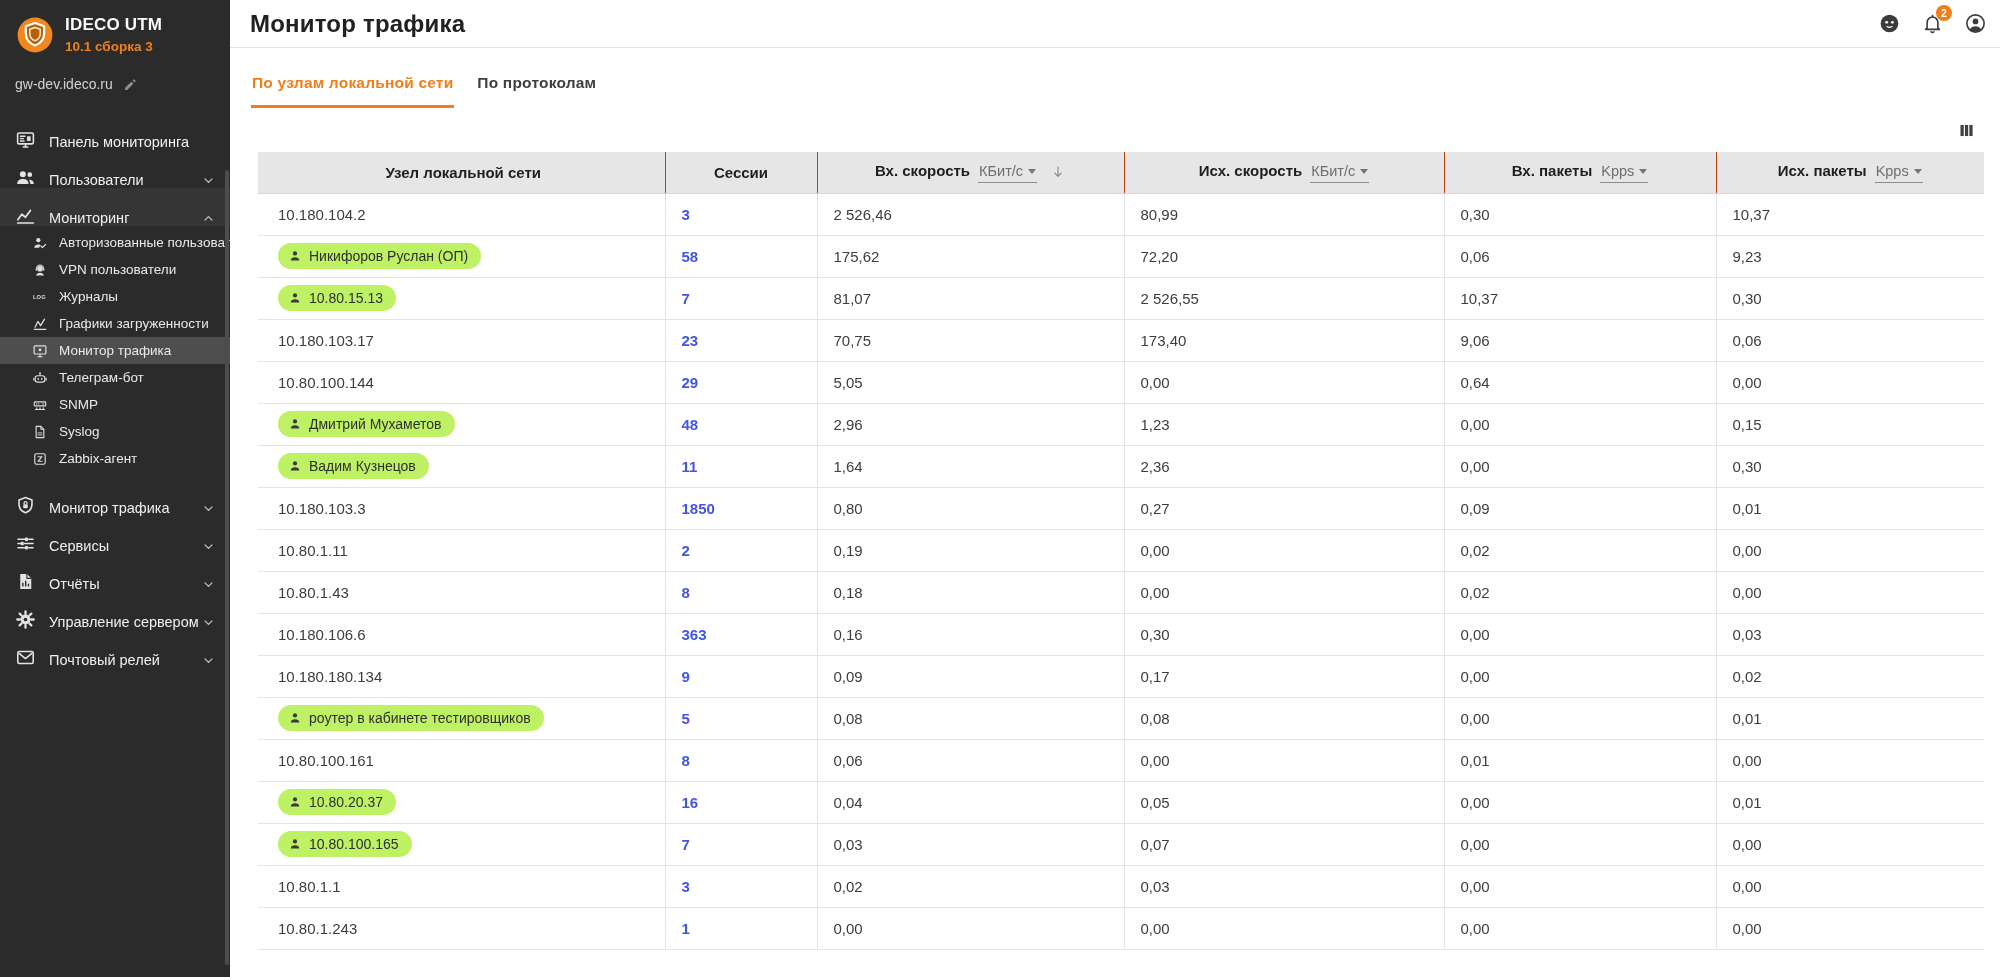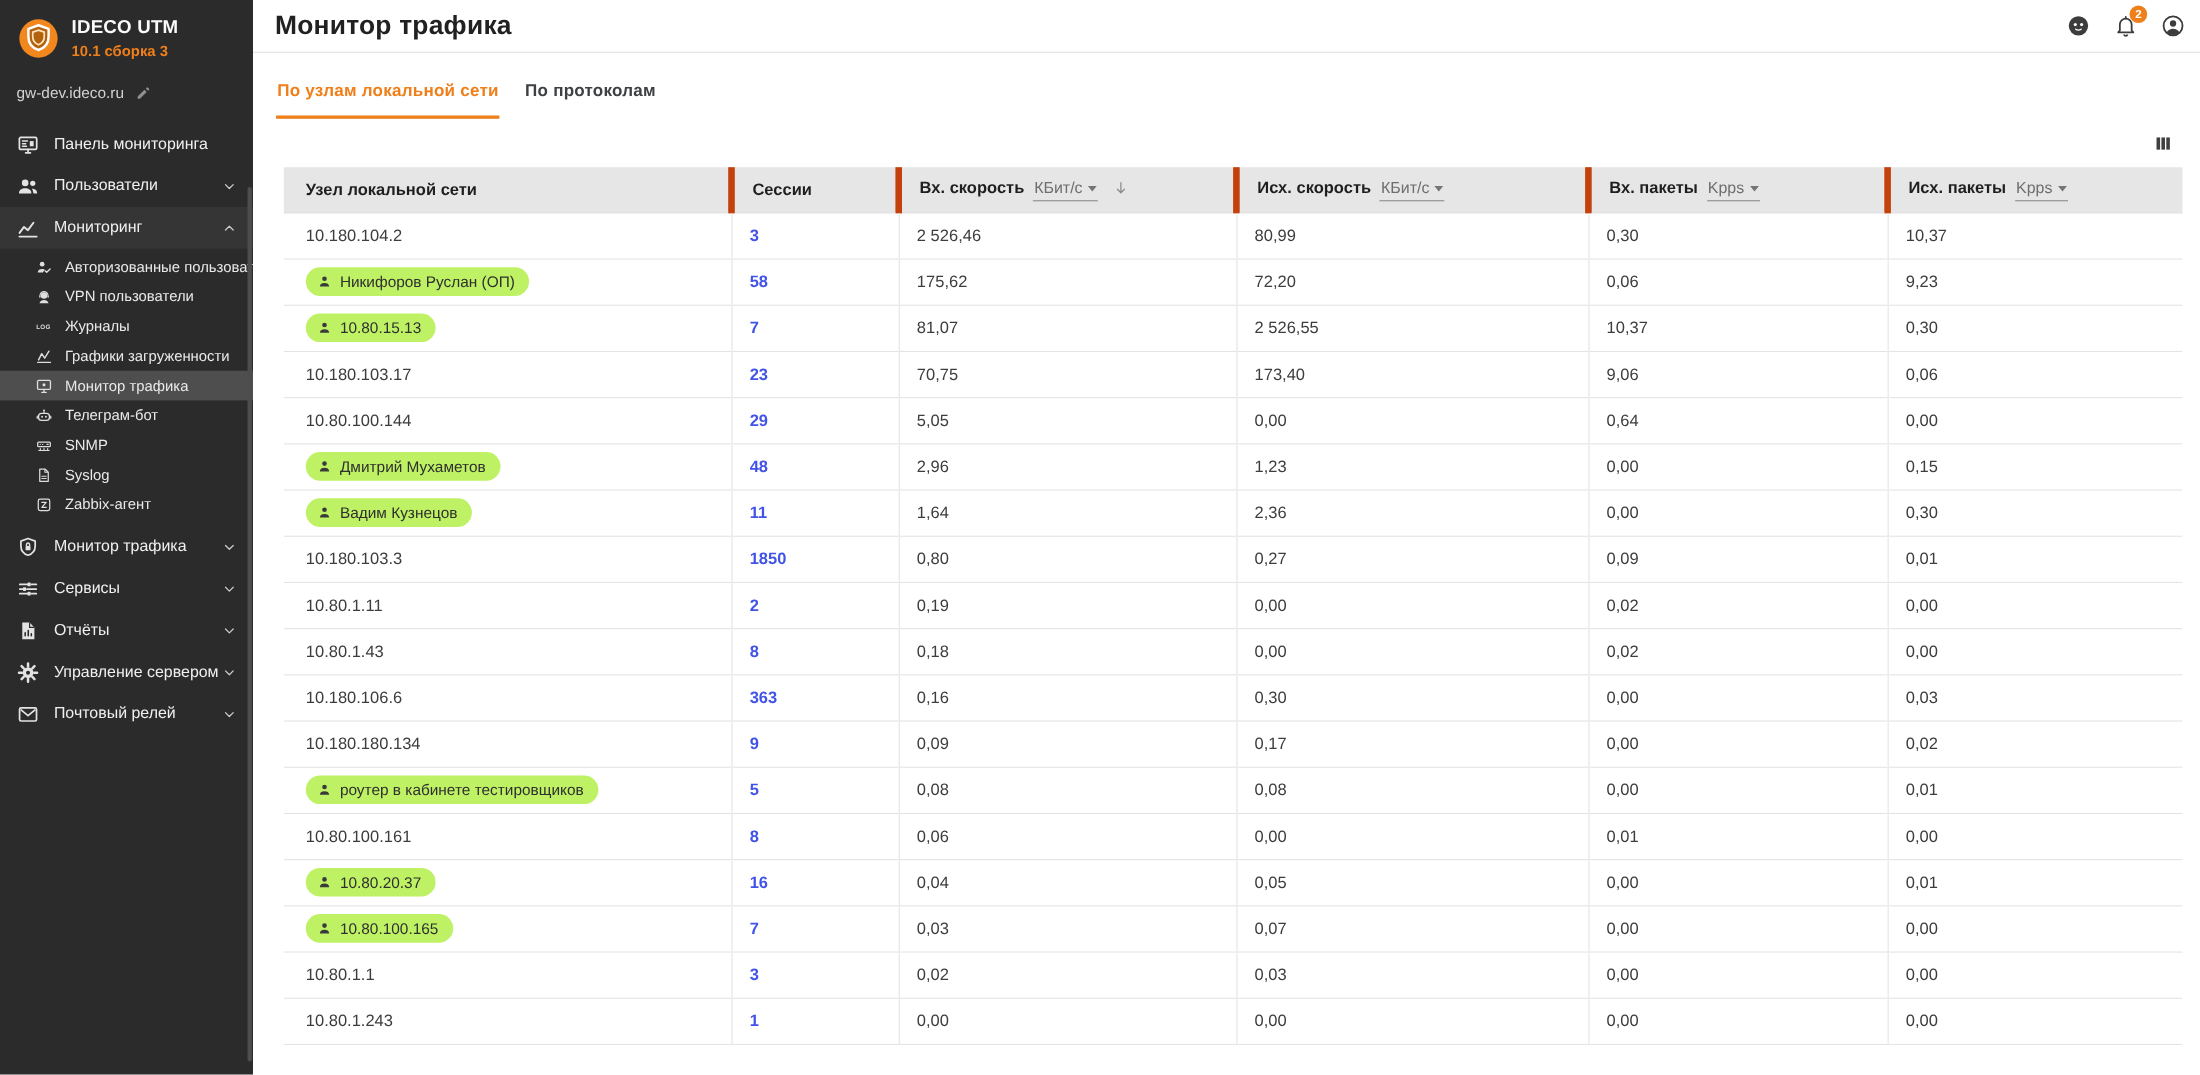--- a/index.html
+++ b/index.html
@@ -11,21 +11,21 @@
   
   .sidebar{position:relative;flex:0 0 230px;width:230px;height:100%;background:var(--sidebar-bg);color:#e8e8e8;overflow:hidden}
   .brand{display:flex;gap:11px;padding:13px 10px 0 16px;align-items:flex-end}
   .logo svg{width:38px;height:38px;display:block}
   .brand-name{font-size:17px;font-weight:700;color:#fafafa;letter-spacing:.2px;padding-top:2px}
   .brand-ver{font-size:13.5px;font-weight:700;color:var(--accent);margin-top:4px}
   .hostname{display:flex;align-items:center;gap:10px;margin:22px 16px 0 15px;font-size:14px;color:#d2d2d2}
   .edit-ic{display:flex;color:#8f8f8f}
   .edit-ic svg{width:15px;height:15px}
   .nav{margin-top:20px}
-  .nav-item{display:flex;align-items:center;height:38px;padding:0 14px;cursor:pointer}
+  .nav-item{display:flex;align-items:flex-end;height:38px;padding:0 14px;cursor:pointer}
   .nav-item.expanded{background:#353535}
   .nav-icon{width:22px;height:22px;flex:0 0 22px;display:flex;align-items:center;justify-content:center;color:#e3e3e3}
   .nav-icon svg{width:21px;height:21px}
   .nav-label{margin-left:13px;font-size:14.5px;color:#f0f0f0;flex:1;white-space:nowrap}
   .nav-chevron{display:flex;color:#c9c9c9}
   .nav-chevron svg{width:15px;height:15px}
   .subnav{padding:3px 0 6px}
   .sub-item{display:flex;align-items:center;height:27px;padding:0 10px 0 31px;cursor:pointer}
   .sub-item.active{background:#4e4e4e}
   .sub-icon{width:18px;height:18px;flex:0 0 18px;display:flex;align-items:center;justify-content:center;color:#dedede}
@@ -44,22 +44,22 @@
 
   .tabs{display:flex;padding:26px 0 0 21px}
   .tab{margin-right:22px;padding:0 1px 13px;font-size:15.5px;font-weight:700;color:#3d4144;border-bottom:3px solid transparent;cursor:pointer;letter-spacing:.2px}
   .tab.active{color:var(--accent);border-bottom-color:var(--accent)}
 
   .toolbar{height:44px;display:flex;align-items:center;justify-content:flex-end;padding-right:24px}
   .columns-btn{display:flex;color:#3f3f3f;cursor:pointer}
   .columns-btn svg{width:19px;height:19px}
 
   table.traffic{margin:0 16px 0 28px;border-collapse:collapse;table-layout:fixed;width:1726px}
-  thead th{background:var(--header-bg);height:41px;text-align:left;padding:0 16px;font-size:15px;color:#1f1f1f;font-weight:700;border-bottom:1px solid #d8d8d8;white-space:nowrap}
-  thead th + th{border-left:6px solid #c2410c}
+  thead th{background:var(--header-bg);height:41px;text-align:center;padding:0 16px;font-size:15px;color:#1f1f1f;font-weight:700;border-bottom:1px solid #d8d8d8;white-space:nowrap}
+  thead th + th{border-left:1px solid #c2410c}
   thead th:first-child{padding-left:20px}
   .unit{display:inline-flex;align-items:center;margin-left:8px;padding:0 1px 3px 1px;border-bottom:1px solid #8d8d8d;color:#6e6e6e;font-weight:400;font-size:14.5px;cursor:pointer;gap:5px;vertical-align:baseline}
   .caret{width:0;height:0;border-left:4.5px solid transparent;border-right:4.5px solid transparent;border-top:5px solid #757575;margin-top:2px}
   .sort{display:inline-flex;margin-left:13px;color:#8a8a8a;vertical-align:middle;cursor:pointer}
   .sort svg{width:16px;height:16px}
   tbody td{height:42px;padding:0 16px;font-size:15px;color:#3d3d3d;background:#fff;border-top:1px solid #e4e4e4;white-space:nowrap}
   tbody td + td{border-left:1px solid #e4e4e4}
   tbody tr:last-child td{border-bottom:1px solid #e4e4e4}
   td.c-host{padding-left:20px}
   .slink{color:var(--link);font-weight:700;text-decoration:none;cursor:pointer}

